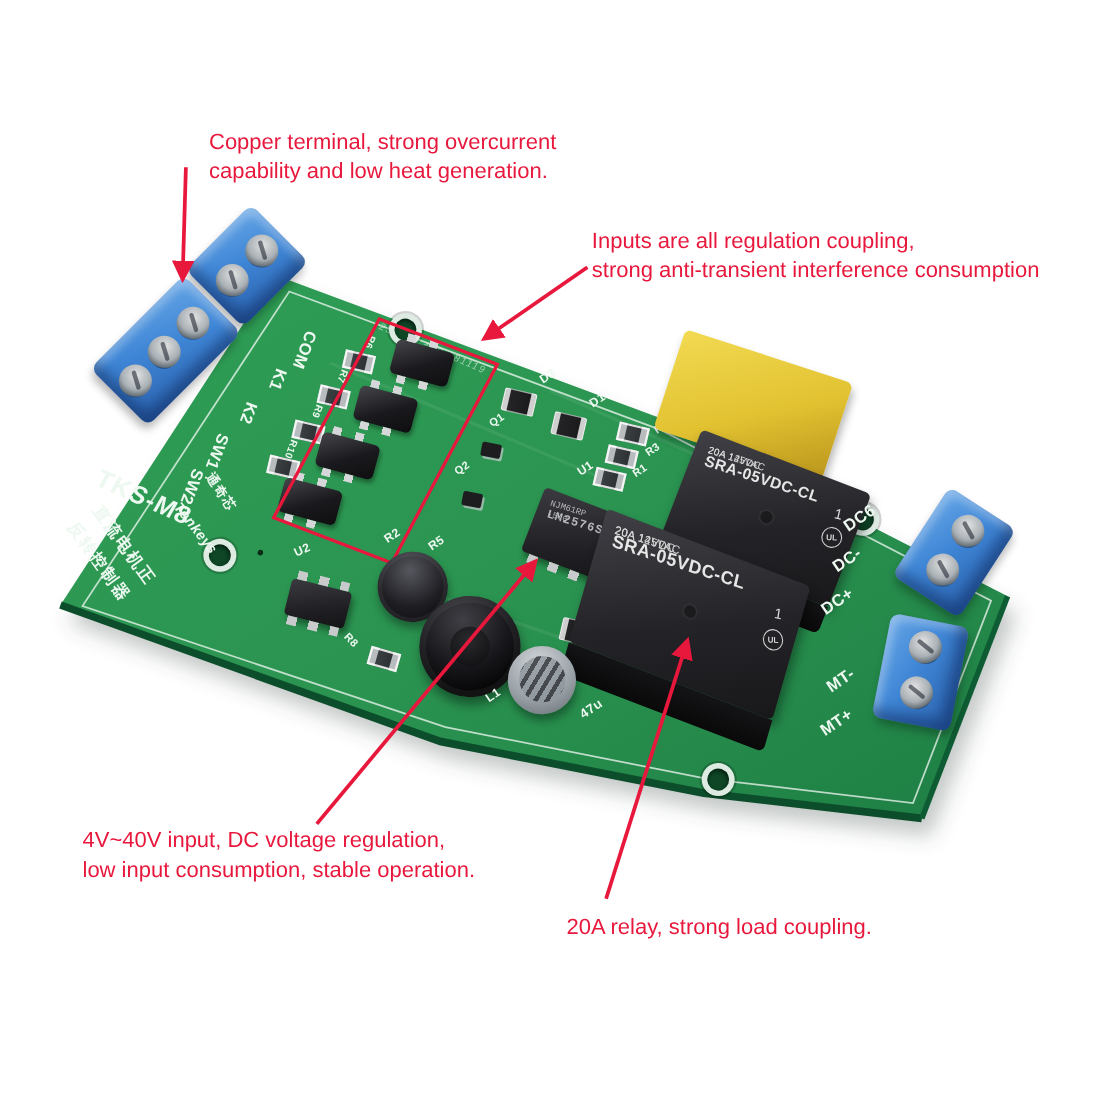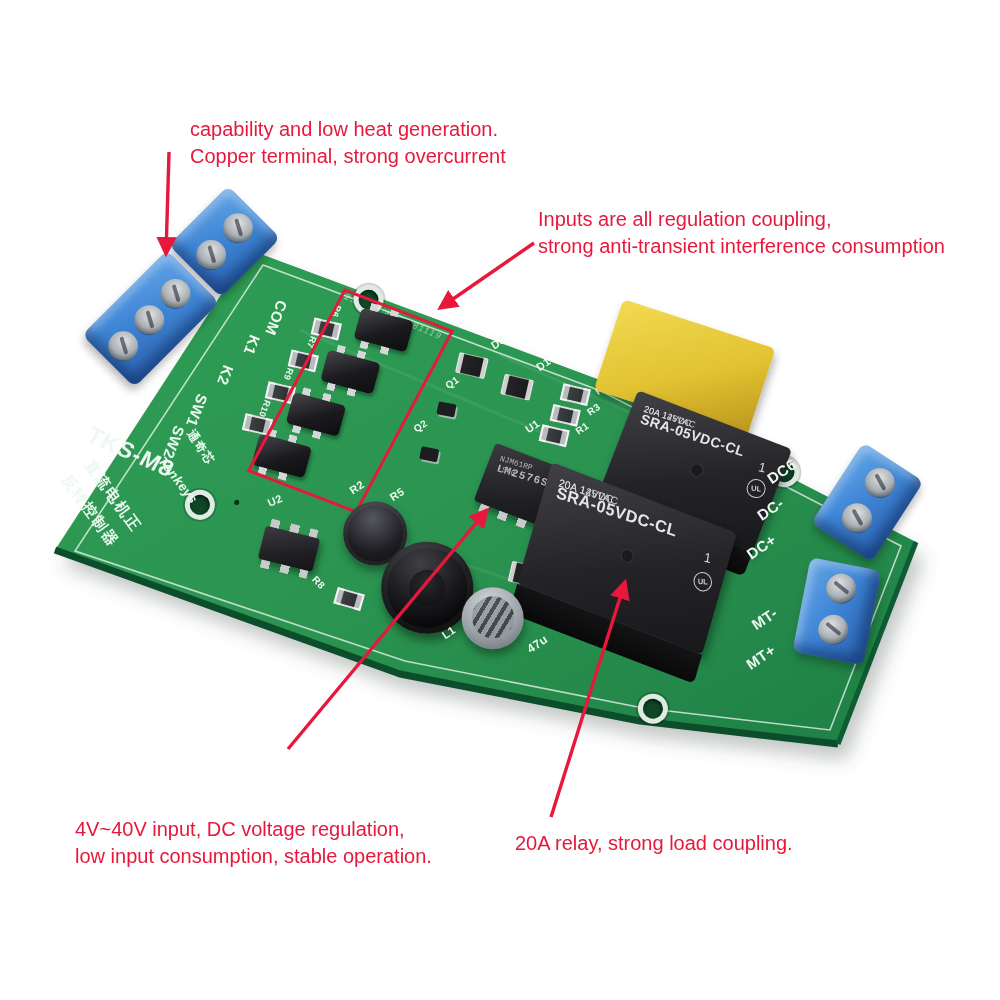--- a/index.html
+++ b/index.html
@@ -267,27 +267,27 @@
         <path d="M0,0 L6,3 L0,6 z" fill="#E8173C"></path>
       </marker>
     </defs>
     <line x1="169" y1="152" x2="166" y2="254" stroke="#E8173C" stroke-width="3.4" marker-end="url(#ah)"></line>
     <line x1="534" y1="243" x2="440" y2="308" stroke="#E8173C" stroke-width="3.4" marker-end="url(#ah)"></line>
     <line x1="288" y1="749" x2="487" y2="510" stroke="#E8173C" stroke-width="3.4" marker-end="url(#ah)"></line>
     <line x1="551" y1="817" x2="625" y2="582" stroke="#E8173C" stroke-width="3.4" marker-end="url(#ah)"></line>
   </svg>
 
   <div class="ann" style="left:190px;top:116px;">
+    <div>Copper terminal, strong overcurrent</div>
     <div>capability and low heat generation.</div>
-    <div>Copper terminal, strong overcurrent</div>
   </div>
   <div class="ann" style="left:538px;top:206px;">
     <div>Inputs are all regulation coupling,</div>
     <div>strong anti-transient interference consumption</div>
   </div>
-  <div class="ann" style="left:75px;top:816px;">
+  <div class="ann" style="left:75px;top:751px;">
     <div>4V~40V input, DC voltage regulation,</div>
     <div>low input consumption, stable operation.</div>
   </div>
   <div class="ann" style="left:515px;top:830px;">
     <div>20A relay, strong load coupling.</div>
   </div>
 </div>
 
 </body></html>

